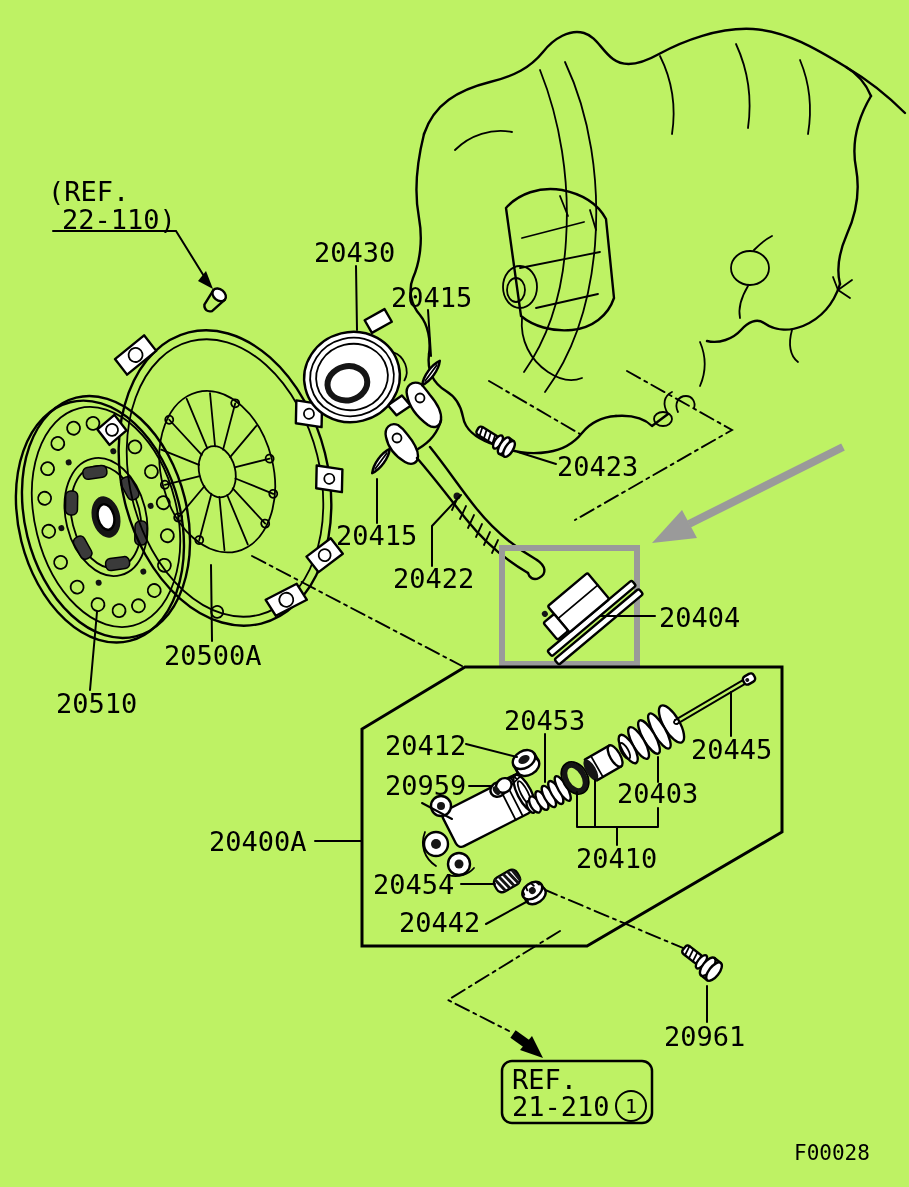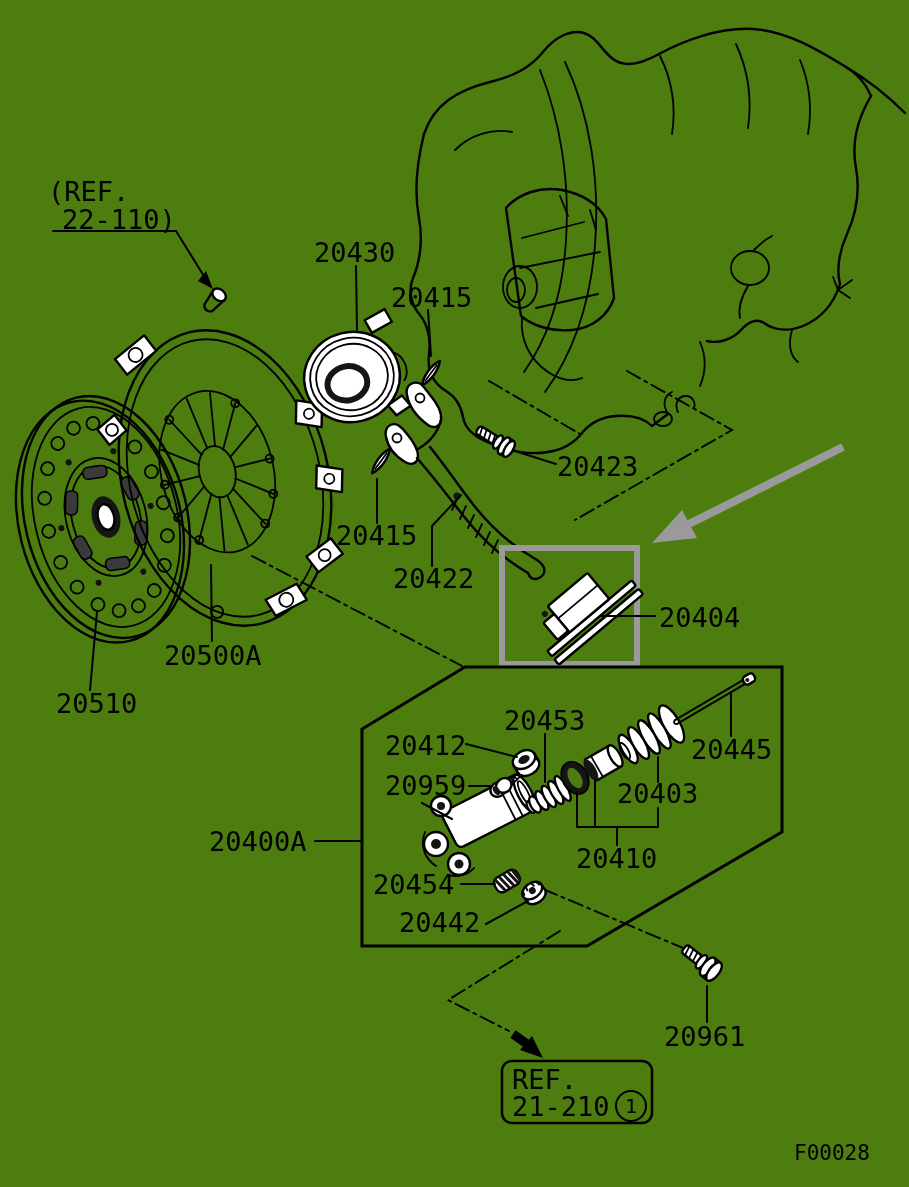--- a/index.html
+++ b/index.html
@@ -1,16 +1,16 @@
 <!DOCTYPE html>
 <html><head>
 <meta charset="utf-8">
 <style>
   html,body{margin:0;padding:0;background:#ffffff;}
-  .page{width:909px;height:1187px;position:relative;background:#4d7c0f;overflow:hidden;}
+  .page{width:909px;height:1187px;position:relative;background:#bef264;overflow:hidden;}
   svg{display:block;}
   .o{fill:none;stroke:#000;stroke-width:2.4;stroke-linecap:round;stroke-linejoin:round;}
   .t{fill:none;stroke:#000;stroke-width:1.8;stroke-linecap:round;stroke-linejoin:round;}
   .ld{fill:none;stroke:#000;stroke-width:2;stroke-linecap:round;}
   .dd{fill:none;stroke:#000;stroke-width:1.9;stroke-dasharray:15 5 3 5;stroke-linecap:round;}
   .wfill{fill:#fff;stroke:#000;stroke-width:2.4;stroke-linejoin:round;}
   .dark{fill:#151515;stroke:none;}
   text{font-family:"DejaVu Sans Mono","Liberation Mono",monospace;fill:#000;}
   .lbl{font-size:27px;}
   .sm{font-size:21px;}

